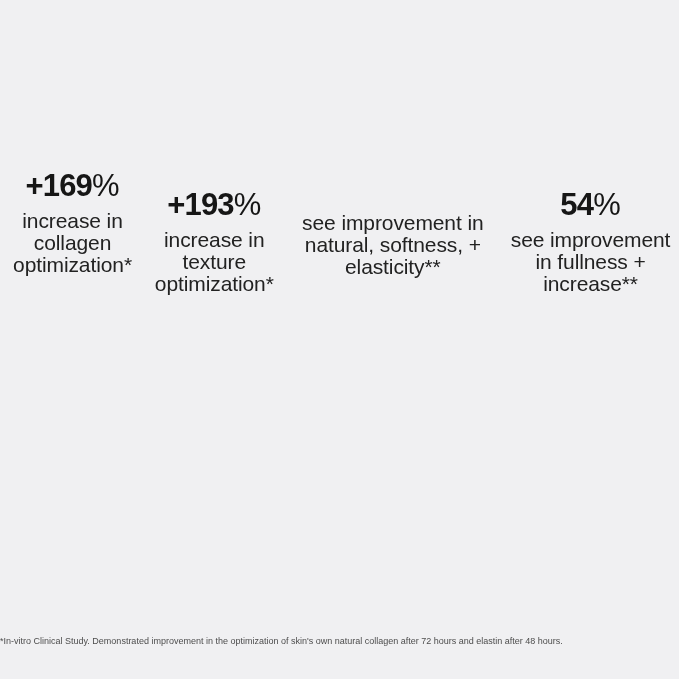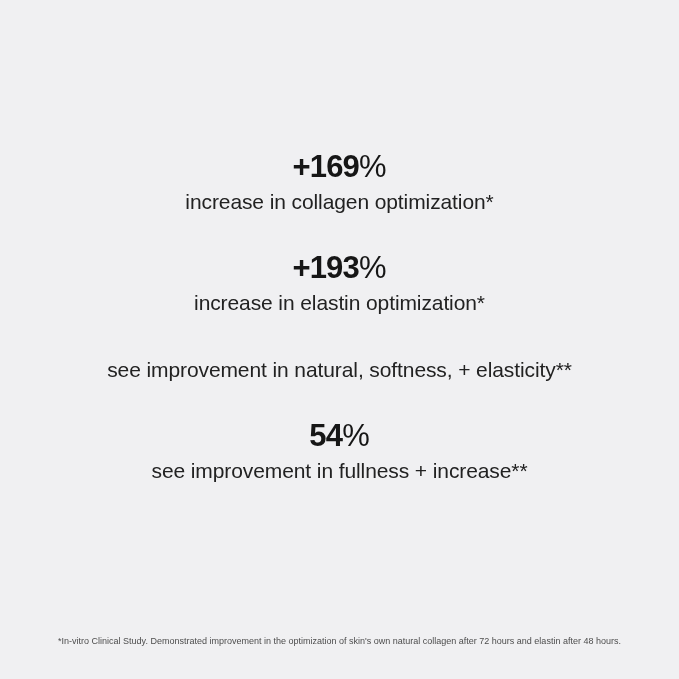--- a/index.html
+++ b/index.html
@@ -11,21 +11,21 @@
     width: 679px;
     height: 679px;
     background: #f0f0f2;
     font-family: "Liberation Sans", sans-serif;
     color: #1a1a1a;
     overflow: hidden;
   }
   .stats {
     padding-top: 150px;
     display: flex;
-    flex-direction: column;
+    flex-direction: row;
     align-items: center;
   }
   .stat {
     text-align: center;
   }
   .stat + .stat {
     margin-top: 38px;
   }
   .stat-value {
     font-size: 31px;
@@ -44,21 +44,21 @@
     line-height: 22px;
     letter-spacing: -0.1px;
     color: #222222;
   }
   .footnotes {
     position: absolute;
     left: 0;
     right: 0;
     bottom: 33px;
     display: flex;
-    flex-direction: column;
+    flex-direction: row;
     align-items: center;
     gap: 12px;
   }
   .footnote {
     margin: 0;
     font-size: 9px;
     line-height: 9px;
     letter-spacing: 0;
     color: #4d4d4d;
     white-space: nowrap;
@@ -75,21 +75,21 @@
       <div class="stat-value">
         <span>+169</span><span class="unit">%</span>
       </div>
       <div class="stat-label">increase in collagen optimization*</div>
     </div>
 
     <div class="stat">
       <div class="stat-value">
         <span>+193</span><span class="unit">%</span>
       </div>
-      <div class="stat-label">increase in elastin optimization*</div>
+      <div class="stat-label">increase in texture optimization*</div>
     </div>
 
     <div class="stat">
       <div class="stat-label">see improvement in natural, softness, + elasticity**</div>
     </div>
 
     <div class="stat">
       <div class="stat-value">
         <span>54</span><span class="unit">%</span>
       </div>

